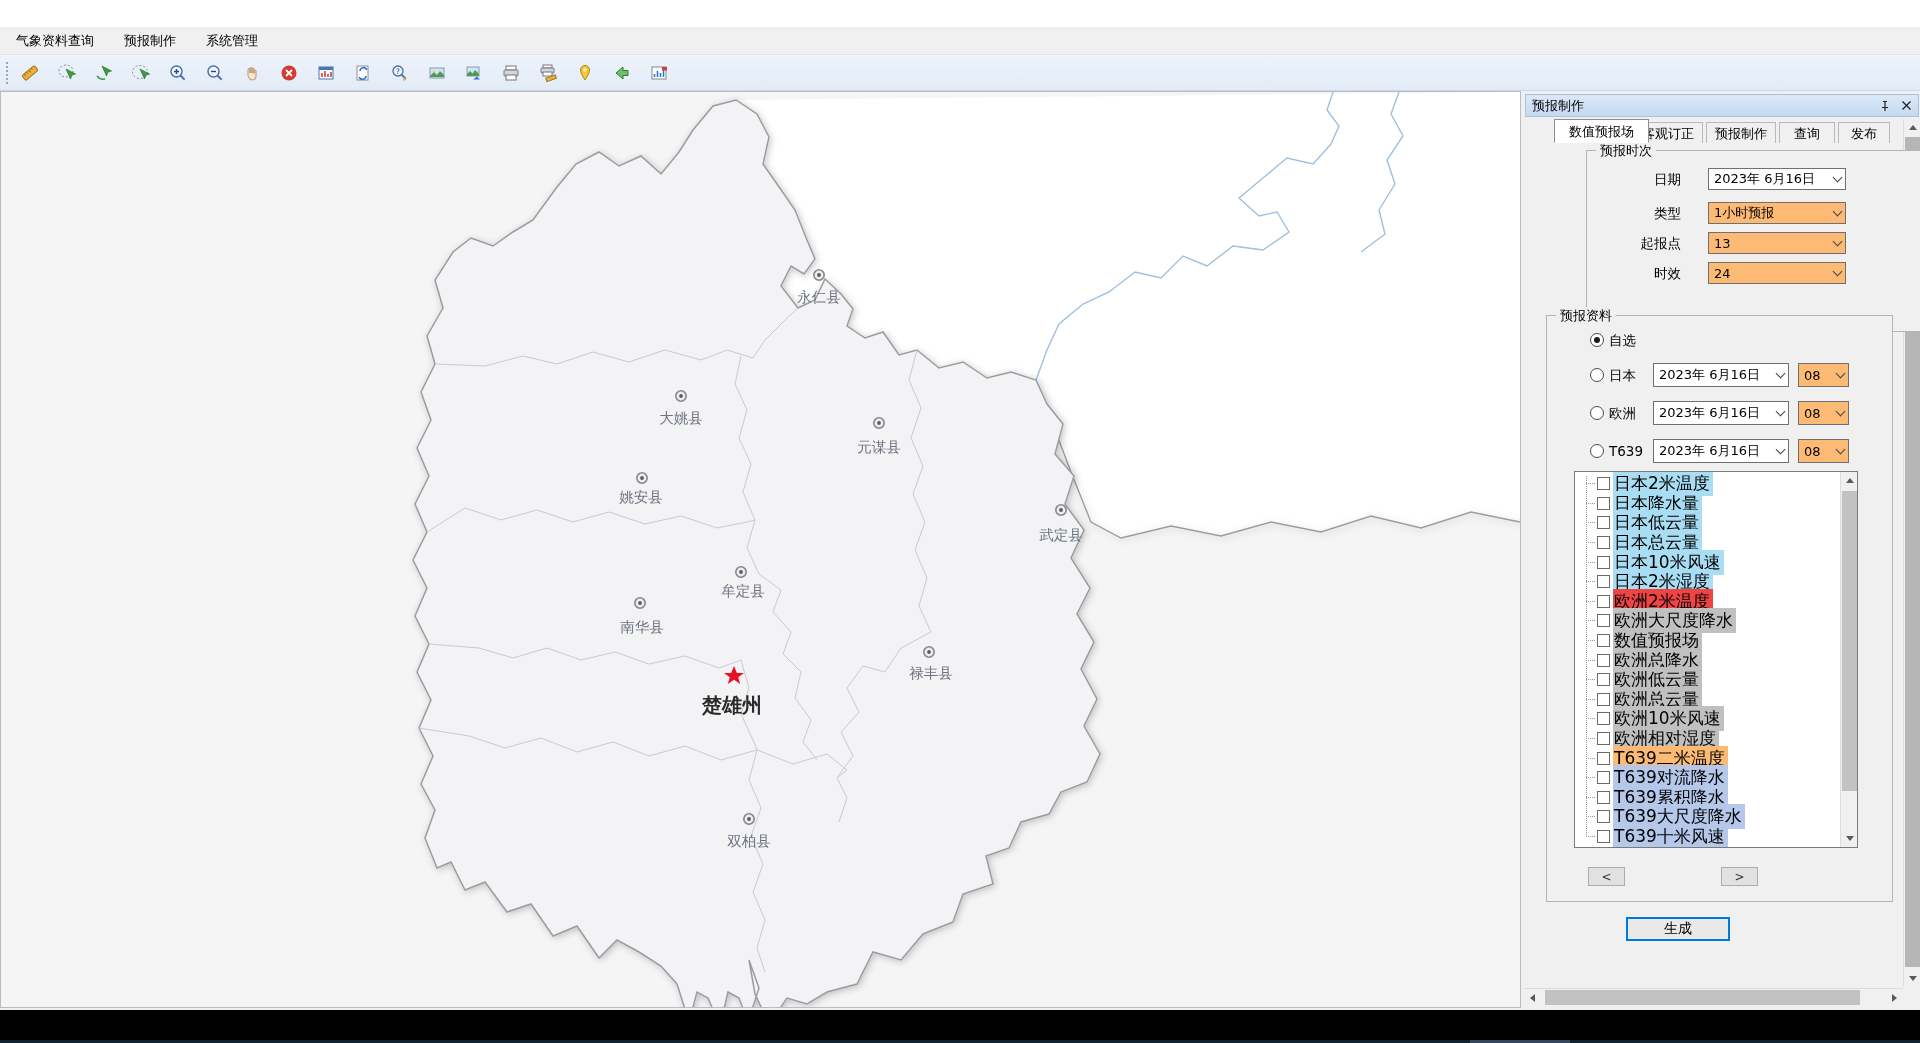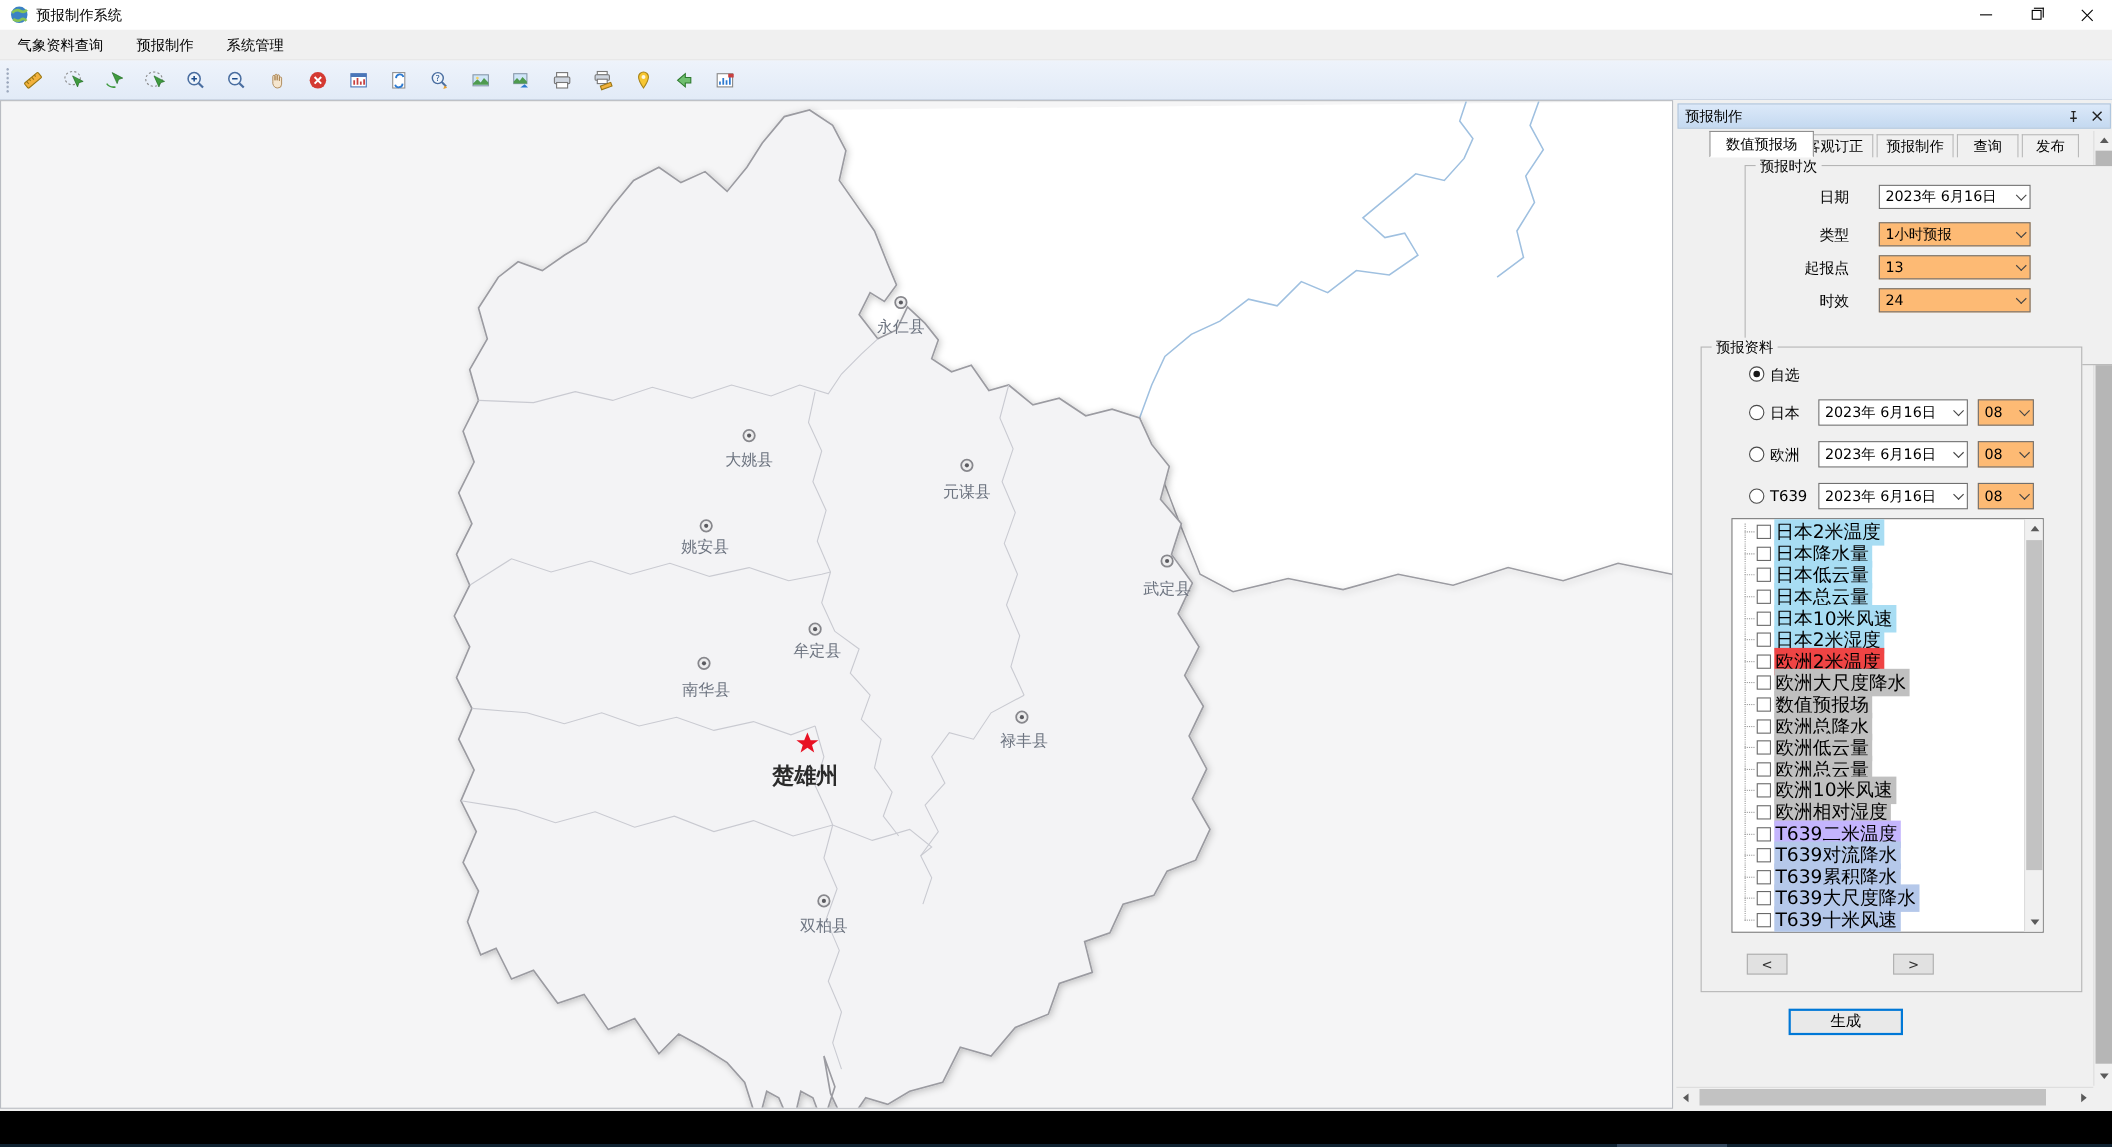--- a/index.html
+++ b/index.html
@@ -118,38 +118,20 @@
   
   .bottom-bar { position:absolute; left:0; top:1010px; width:1920px; height:33px; background:#000; }
   .bottom-edge { position:absolute; left:0; bottom:0; width:1920px; height:3px; background:#0f2231; }
   .bottom-edge .seg { position:absolute; left:1470px; width:100px; height:3px; background:#33475c; }
 </style>
 </head>
 <body>
 
 <div class="window">
 
-  <div class="titlebar">
-    <svg class="app-icon" viewBox="0 0 17 17">
-      <circle cx="8.5" cy="8.5" r="7.5" fill="#3b82c4"></circle>
-      <path d="M2 6.5q4-3.5 7.5-1.5t6-1M3 12.5q4.5 2.5 7 .5t5 1" stroke="#86c455" stroke-width="2.4" fill="none"></path>
-    </svg>
-    <span class="title-text">预报制作系统</span>
-    <div class="win-btns">
-      <div class="win-btn">
-          <div class="glyph-min"></div>
-        </div>
-      <div class="win-btn">
-          <div class="glyph-restore"></div>
-        </div>
-      <div class="win-btn">
-          <div class="glyph-close"></div>
-        </div>
-    </div>
-  </div>
 
   <div class="menubar" id="menubar">
       <div class="menu-item">气象资料查询</div>
       <div class="menu-item">预报制作</div>
       <div class="menu-item">系统管理</div>
     </div>
 
   <div class="toolbar" id="toolbar">
     <div class="grip"></div>
   <span class="tbi">
@@ -526,21 +508,21 @@
                 <span class="llabel" style="background: rgb(192, 192, 192);">欧洲10米风速</span>
               </div>
               <div class="lrow">
                 <span class="stub"></span>
                 <span class="cbox"></span>
                 <span class="llabel" style="background: rgb(192, 192, 192);">欧洲相对湿度</span>
               </div>
               <div class="lrow">
                 <span class="stub"></span>
                 <span class="cbox"></span>
-                <span class="llabel" style="background: #c4b5fd;">T639二米温度</span>
+                <span class="llabel" style="background: #fdba74;">T639二米温度</span>
               </div>
               <div class="lrow">
                 <span class="stub"></span>
                 <span class="cbox"></span>
                 <span class="llabel" style="background: rgb(181, 200, 234);">T639对流降水</span>
               </div>
               <div class="lrow">
                 <span class="stub"></span>
                 <span class="cbox"></span>
                 <span class="llabel" style="background: rgb(181, 200, 234);">T639累积降水</span>

